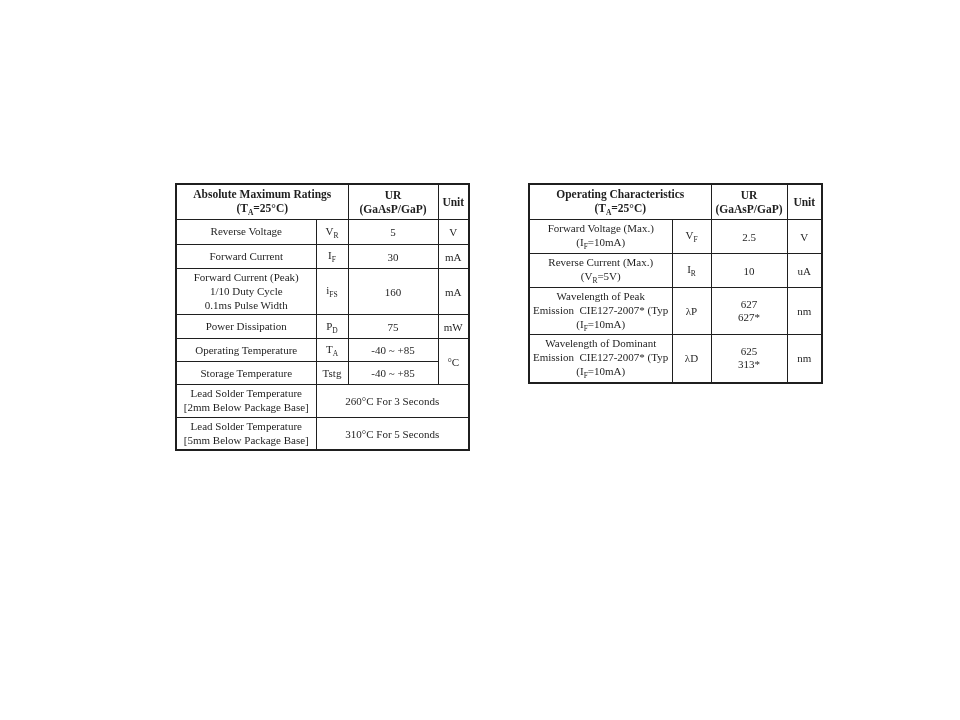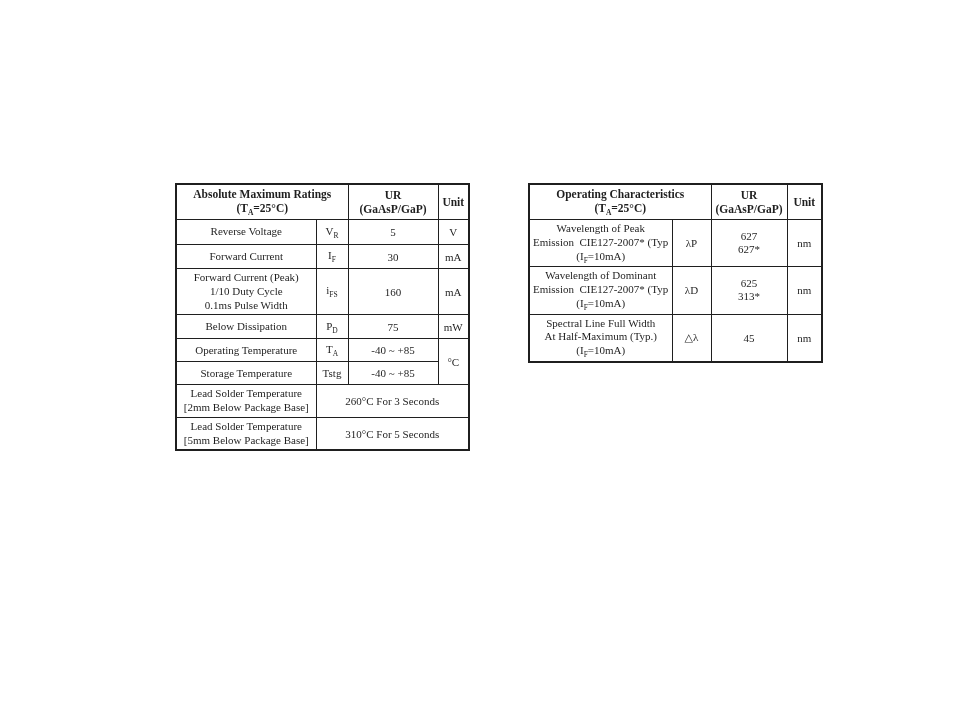--- a/index.html
+++ b/index.html
@@ -79,21 +79,21 @@
       <div class="line">1/10 Duty Cycle</div>
       <div class="line">0.1ms Pulse Width</div>
     </td>
     <td class="ctr"><span>i</span><sub>FS</sub></td>
     <td class="ctr">160</td>
     <td class="ctr">mA</td>
   </tr>
 
   <tr style="height:24px">
     <td class="lbl">
-          <div class="line">Below Dissipation</div>
+          <div class="line">Power Dissipation</div>
         </td>
     <td class="ctr"><span>P</span><sub>D</sub></td>
     <td class="ctr">75</td>
     <td class="ctr">mW</td>
   </tr>
 
   <tr style="height:23px">
     <td class="lbl">
           <div class="line">Operating Temperature</div>
         </td>
@@ -142,21 +142,39 @@
       <div class="line"><span>(T</span><sub>A</sub><span>=25°C)</span></div>
     </td>
     <td class="ctr">
       <div class="line">UR</div>
       <div class="line">(GaAsP/GaP)</div>
     </td>
     <td class="ctr">Unit</td>
   </tr>
 
 
-
+  <tr style="height:34px">
+    <td class="lbl">
+      <div class="line">Forward Voltage (Max.)</div>
+      <div class="line"><span>(I</span><sub>F</sub><span>=10mA)</span></div>
+    </td>
+    <td class="ctr"><span>V</span><sub>F</sub></td>
+    <td class="ctr">2.5</td>
+    <td class="ctr">V</td>
+  </tr>
+
+  <tr style="height:34px">
+    <td class="lbl">
+      <div class="line">Reverse Current (Max.)</div>
+      <div class="line"><span>(V</span><sub>R</sub><span>=5V)</span></div>
+    </td>
+    <td class="ctr"><span>I</span><sub>R</sub></td>
+    <td class="ctr">10</td>
+    <td class="ctr">uA</td>
+  </tr>
 
   <tr style="height:44px">
     <td class="lbl">
       <div class="line">Wavelength of Peak</div>
       <div class="line">Emission  CIE127-2007* (Typ.)</div>
       <div class="line"><span>(I</span><sub>F</sub><span>=10mA)</span></div>
     </td>
     <td class="ctr">λP</td>
     <td class="ctr">
       <div class="line">627</div>
@@ -172,25 +190,15 @@
       <div class="line"><span>(I</span><sub>F</sub><span>=10mA)</span></div>
     </td>
     <td class="ctr">λD</td>
     <td class="ctr">
       <div class="line">625</div>
       <div class="line">313*</div>
     </td>
     <td class="ctr">nm</td>
   </tr>
 
-  <tr style="height:44px">
-    <td class="lbl">
-      <div class="line">Spectral Line Full Width</div>
-      <div class="line">At Half-Maximum (Typ.)</div>
-      <div class="line"><span>(I</span><sub>F</sub><span>=10mA)</span></div>
-    </td>
-    <td class="ctr">△λ</td>
-    <td class="ctr">45</td>
-    <td class="ctr">nm</td>
-  </tr>
 
 </tbody>
   </table>
 
 </body></html>

